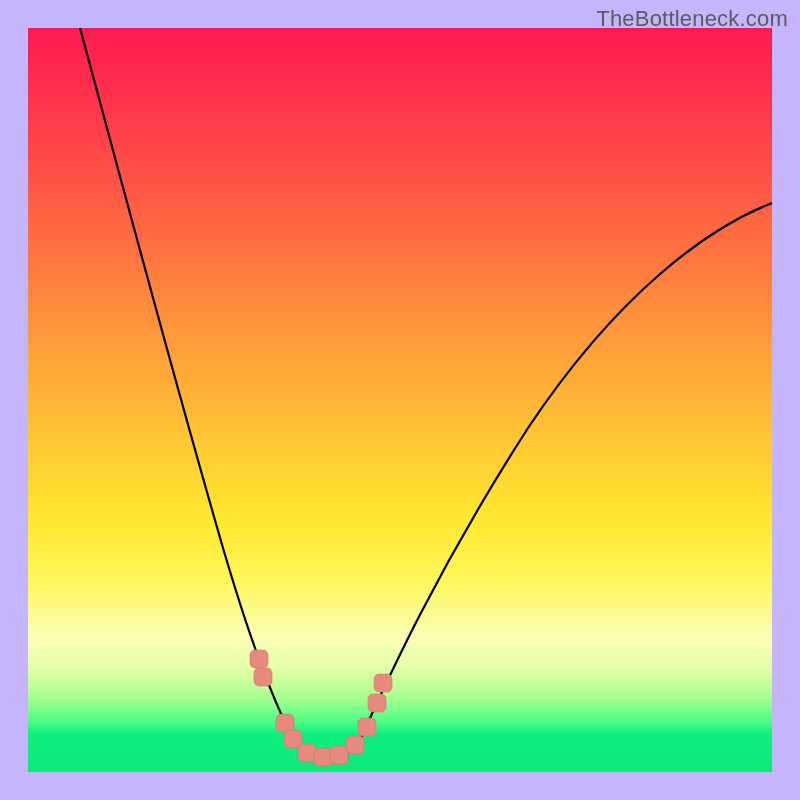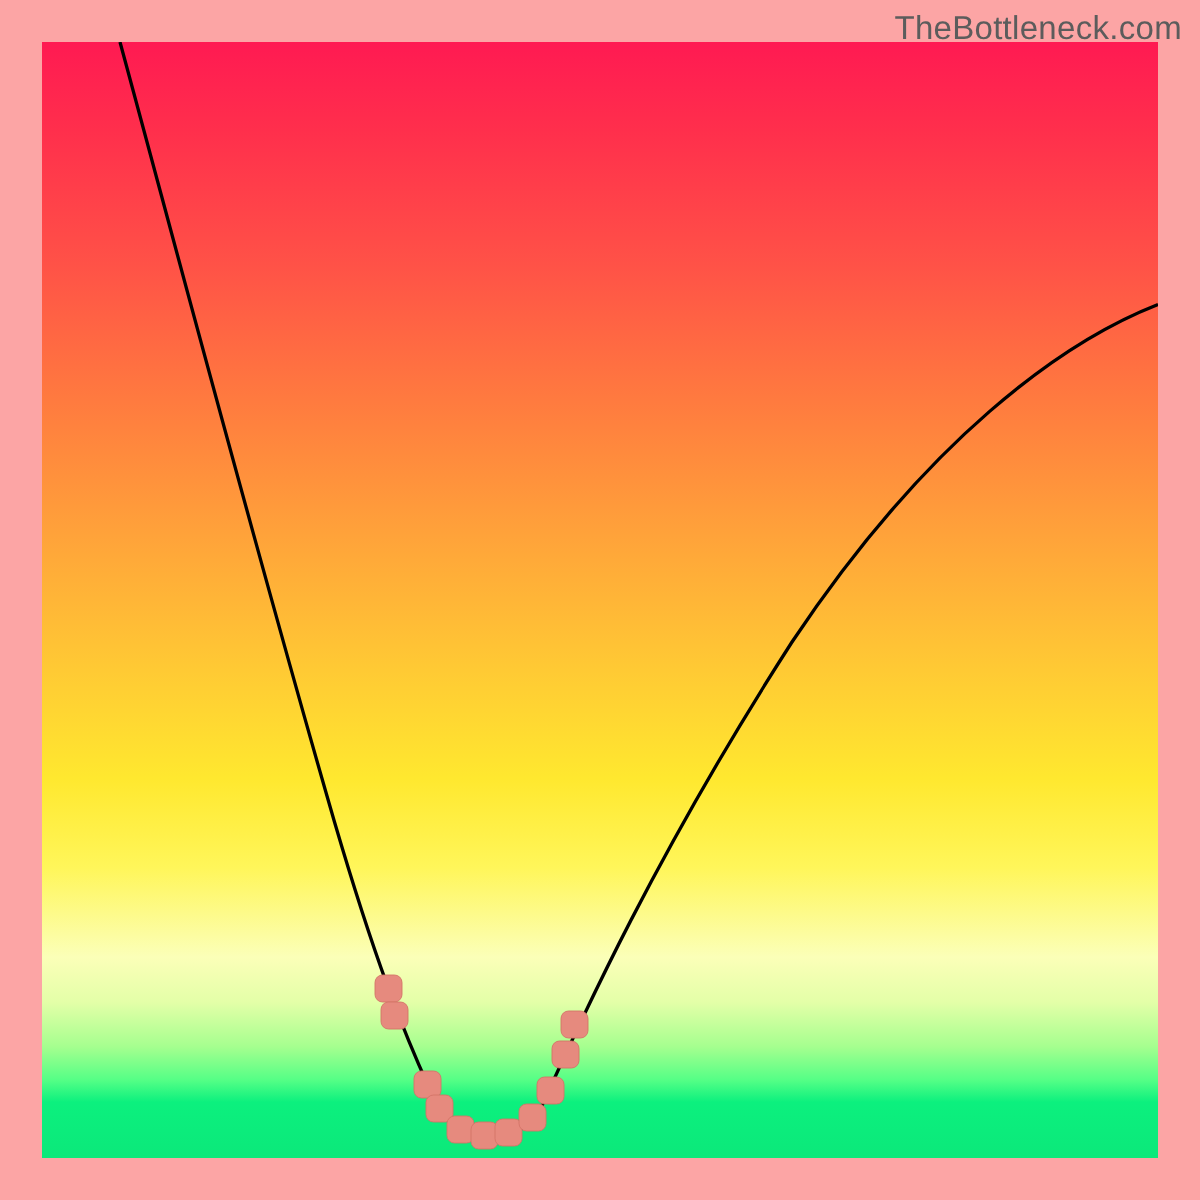--- a/index.html
+++ b/index.html
@@ -7,21 +7,21 @@
     padding: 0;
     width: 800px;
     height: 800px;
     overflow: hidden;
     background: #000;
     font-family: Arial, Helvetica, sans-serif;
   }
   .frame {
     position: absolute;
     inset: 0;
-    background: #fca5a5;
+    background: #c4b5fd;
   }
   .plot {
     position: absolute;
     left: 28px;
     top: 28px;
     width: 744px;
     height: 744px;
     
     background: linear-gradient(to bottom,
       #ff1a52 0%,

